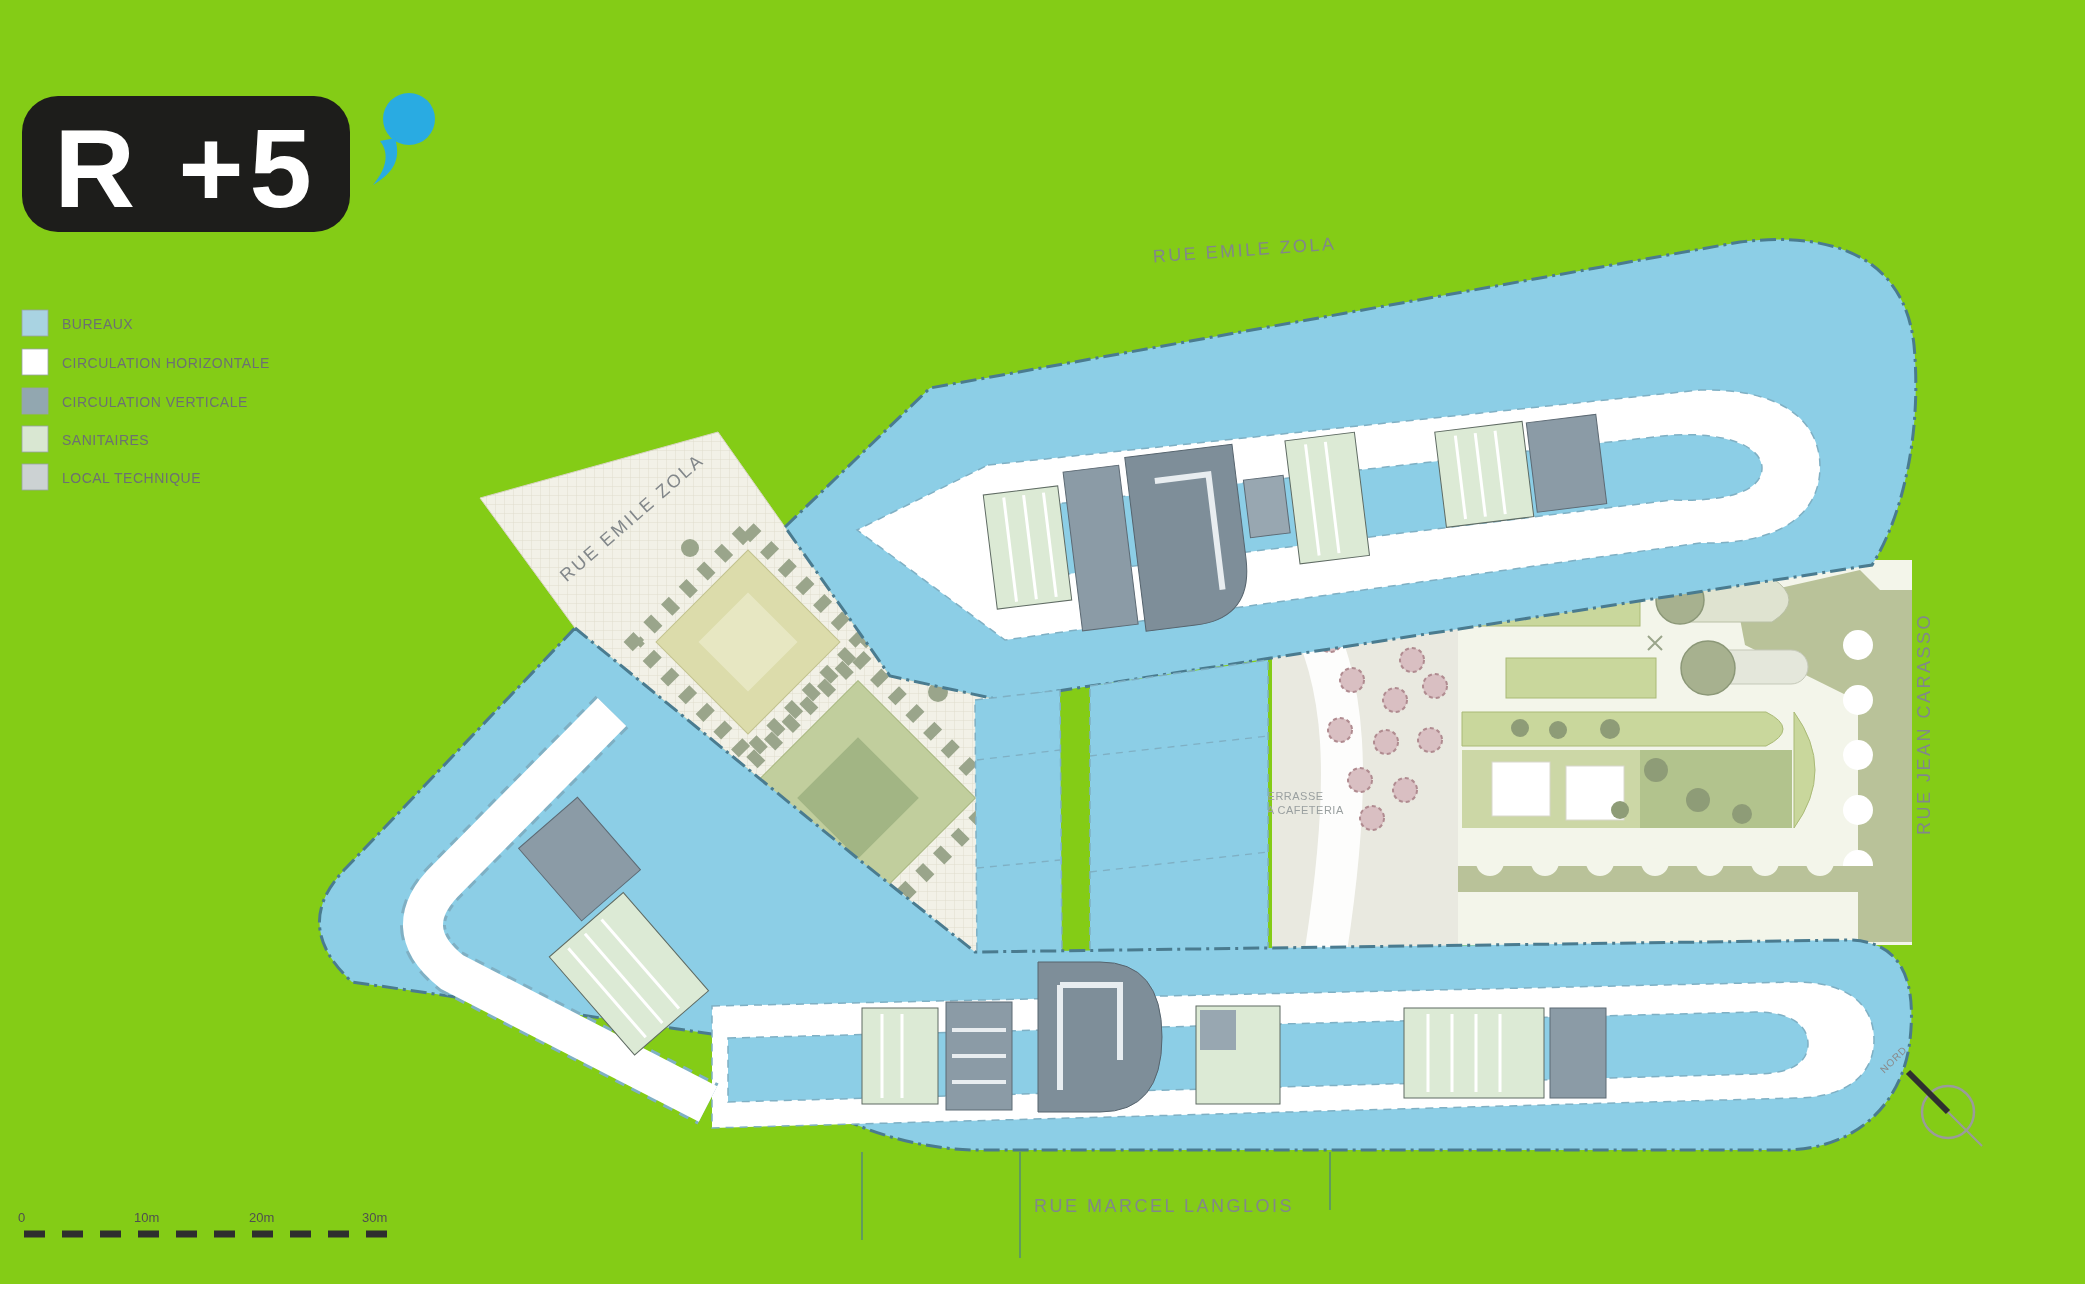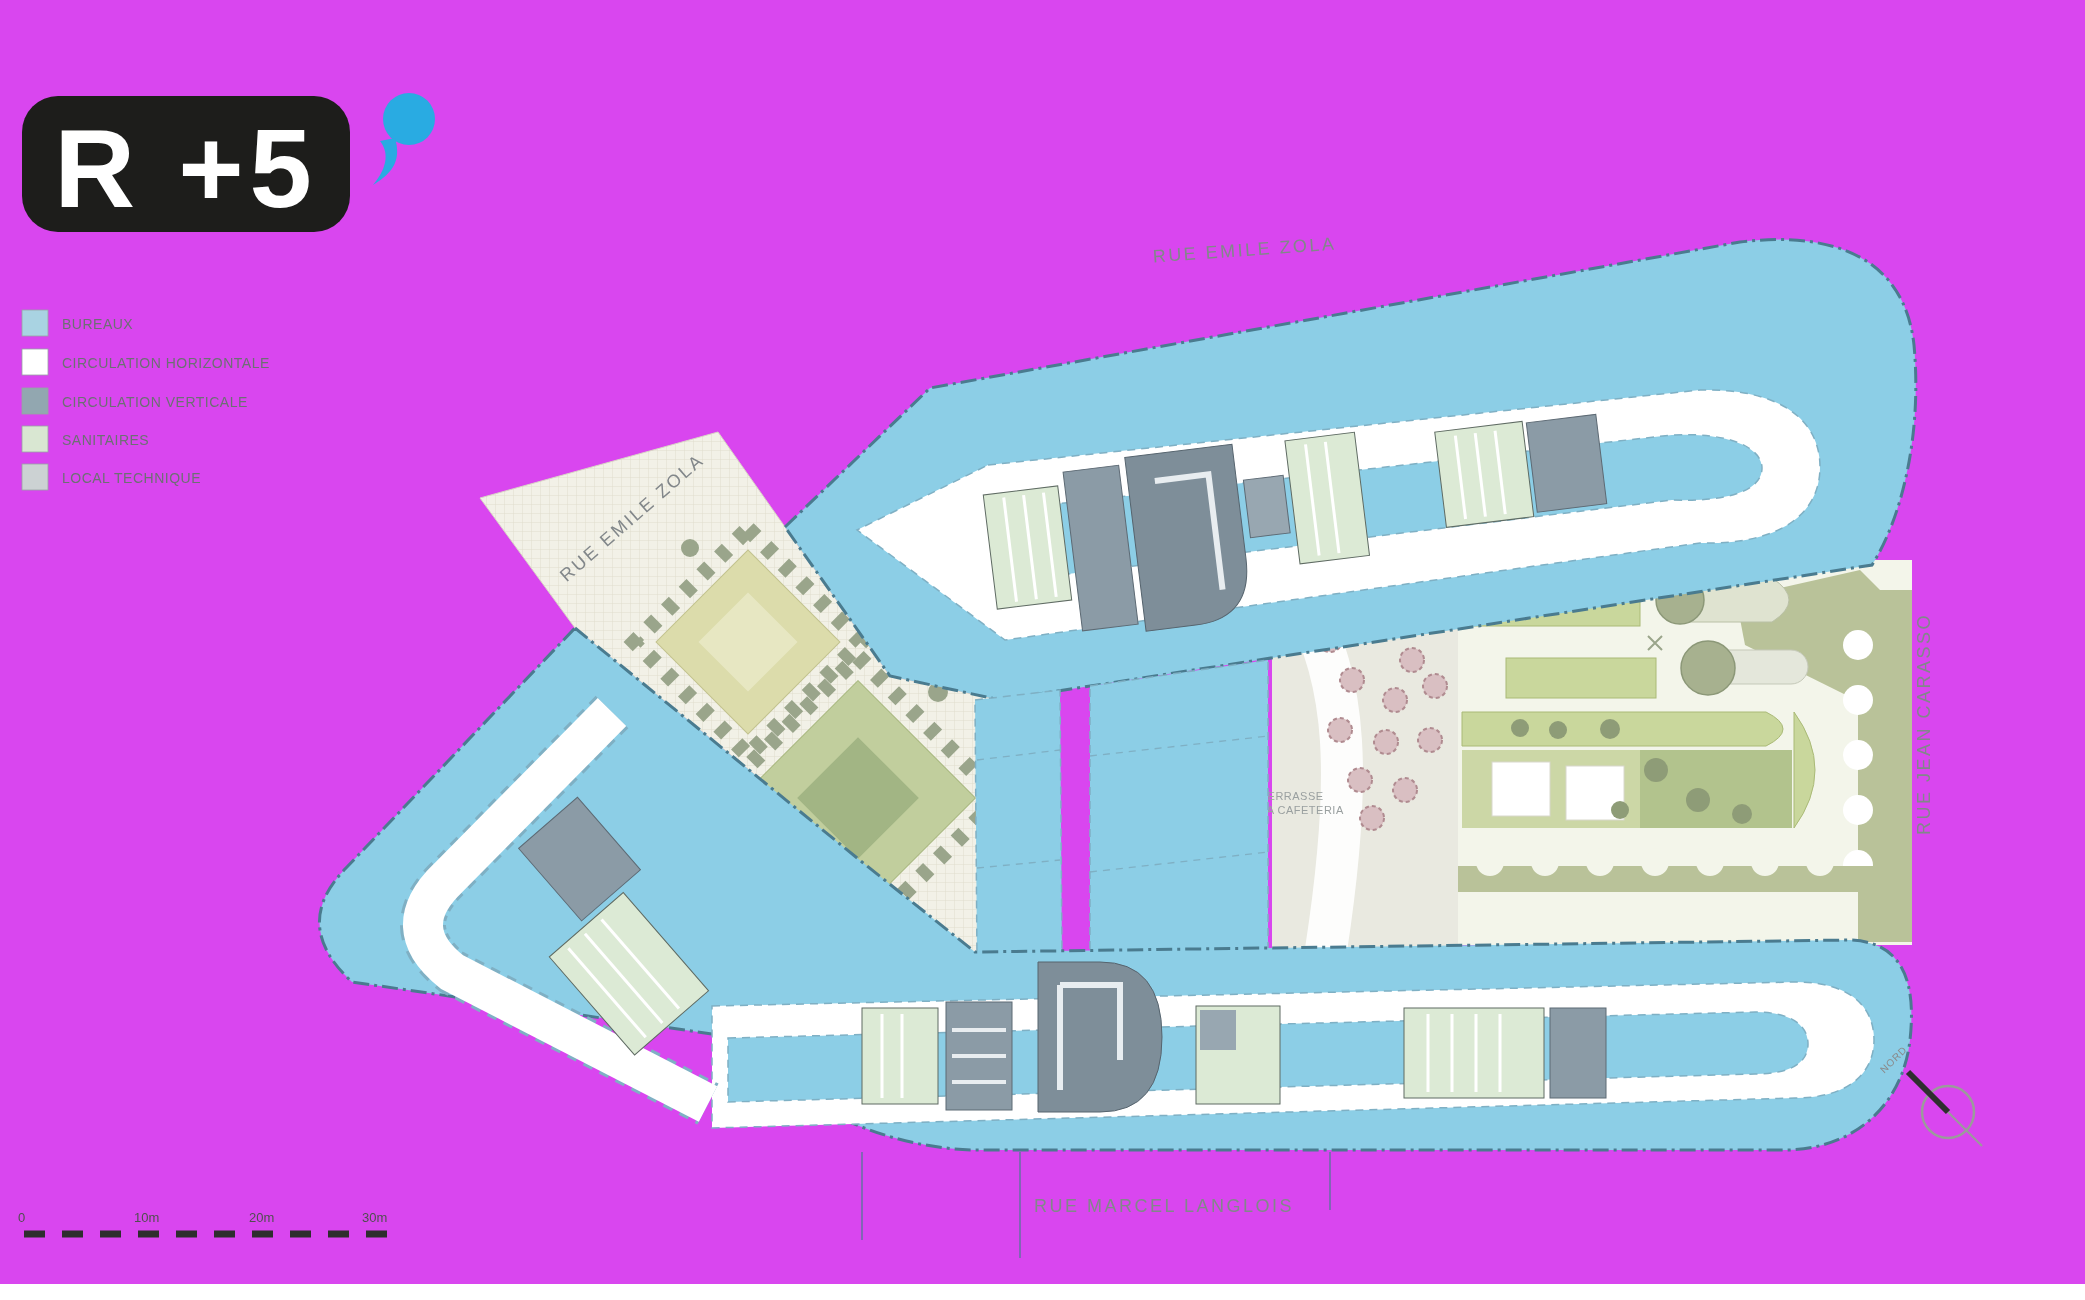--- a/index.html
+++ b/index.html
@@ -1,16 +1,16 @@
 <!DOCTYPE html>
 <html><head>
 <meta charset="utf-8">
 <style>
   html,body{margin:0;padding:0;background:#ffffff;}
-  .page{position:relative;width:2085px;height:1284px;background:#d946ef;overflow:hidden;
+  .page{position:relative;width:2085px;height:1284px;background:#84cc16;overflow:hidden;
         font-family:"Liberation Sans", sans-serif;}
   svg{display:block;}
   text{font-family:"Liberation Sans", sans-serif;}
   .street-label{fill:#82878a;font-size:18px;letter-spacing:2.5px;}
   .small-label{fill:#9aa0a0;font-size:11px;letter-spacing:.5px;}
   .scale-label{fill:#4f4f4f;font-size:13px;}
   .legend-label{fill:#6c7073;font-size:14px;letter-spacing:.5px;}
   .logo-text{fill:#ffffff;font-size:112px;font-weight:bold;letter-spacing:6px;}
   .nord-text{fill:#8a8a8a;font-size:10px;letter-spacing:1px;}
 </style>

